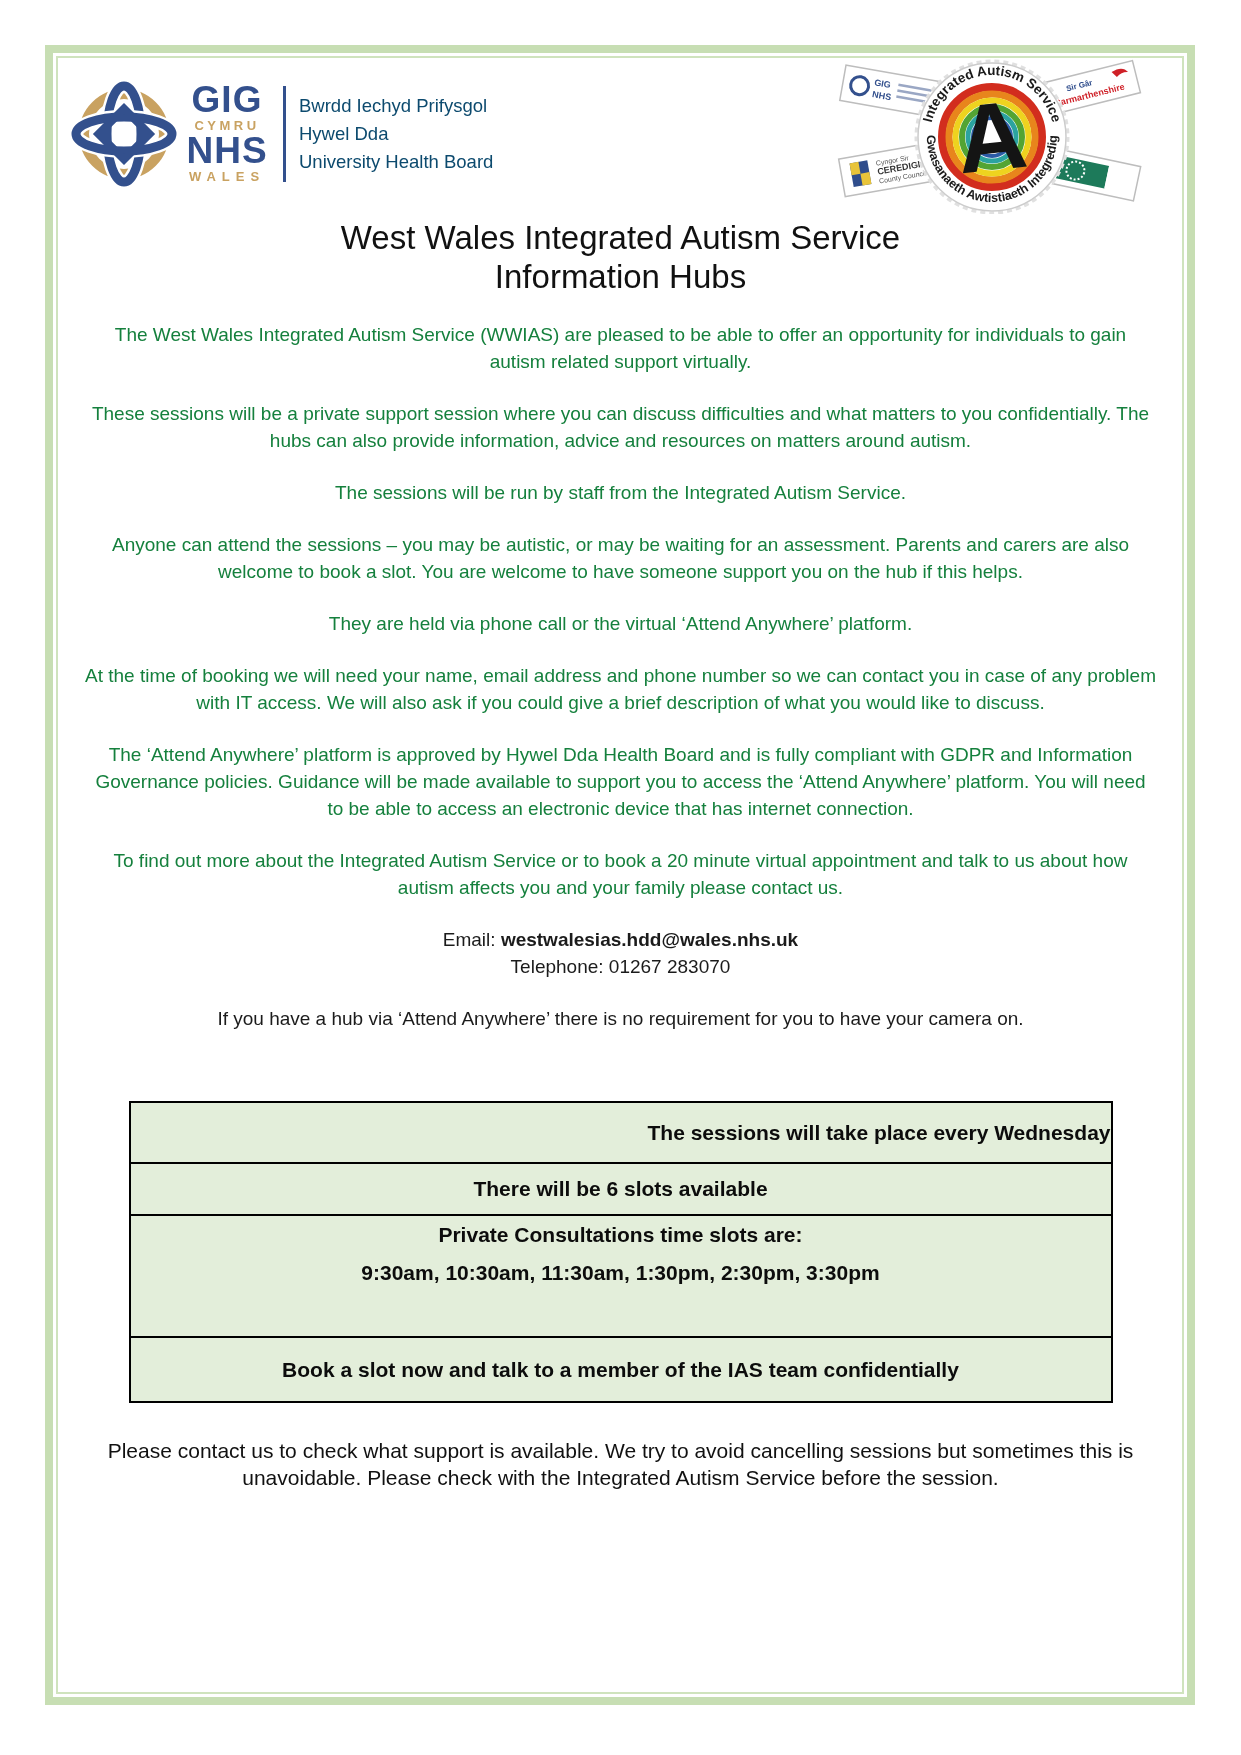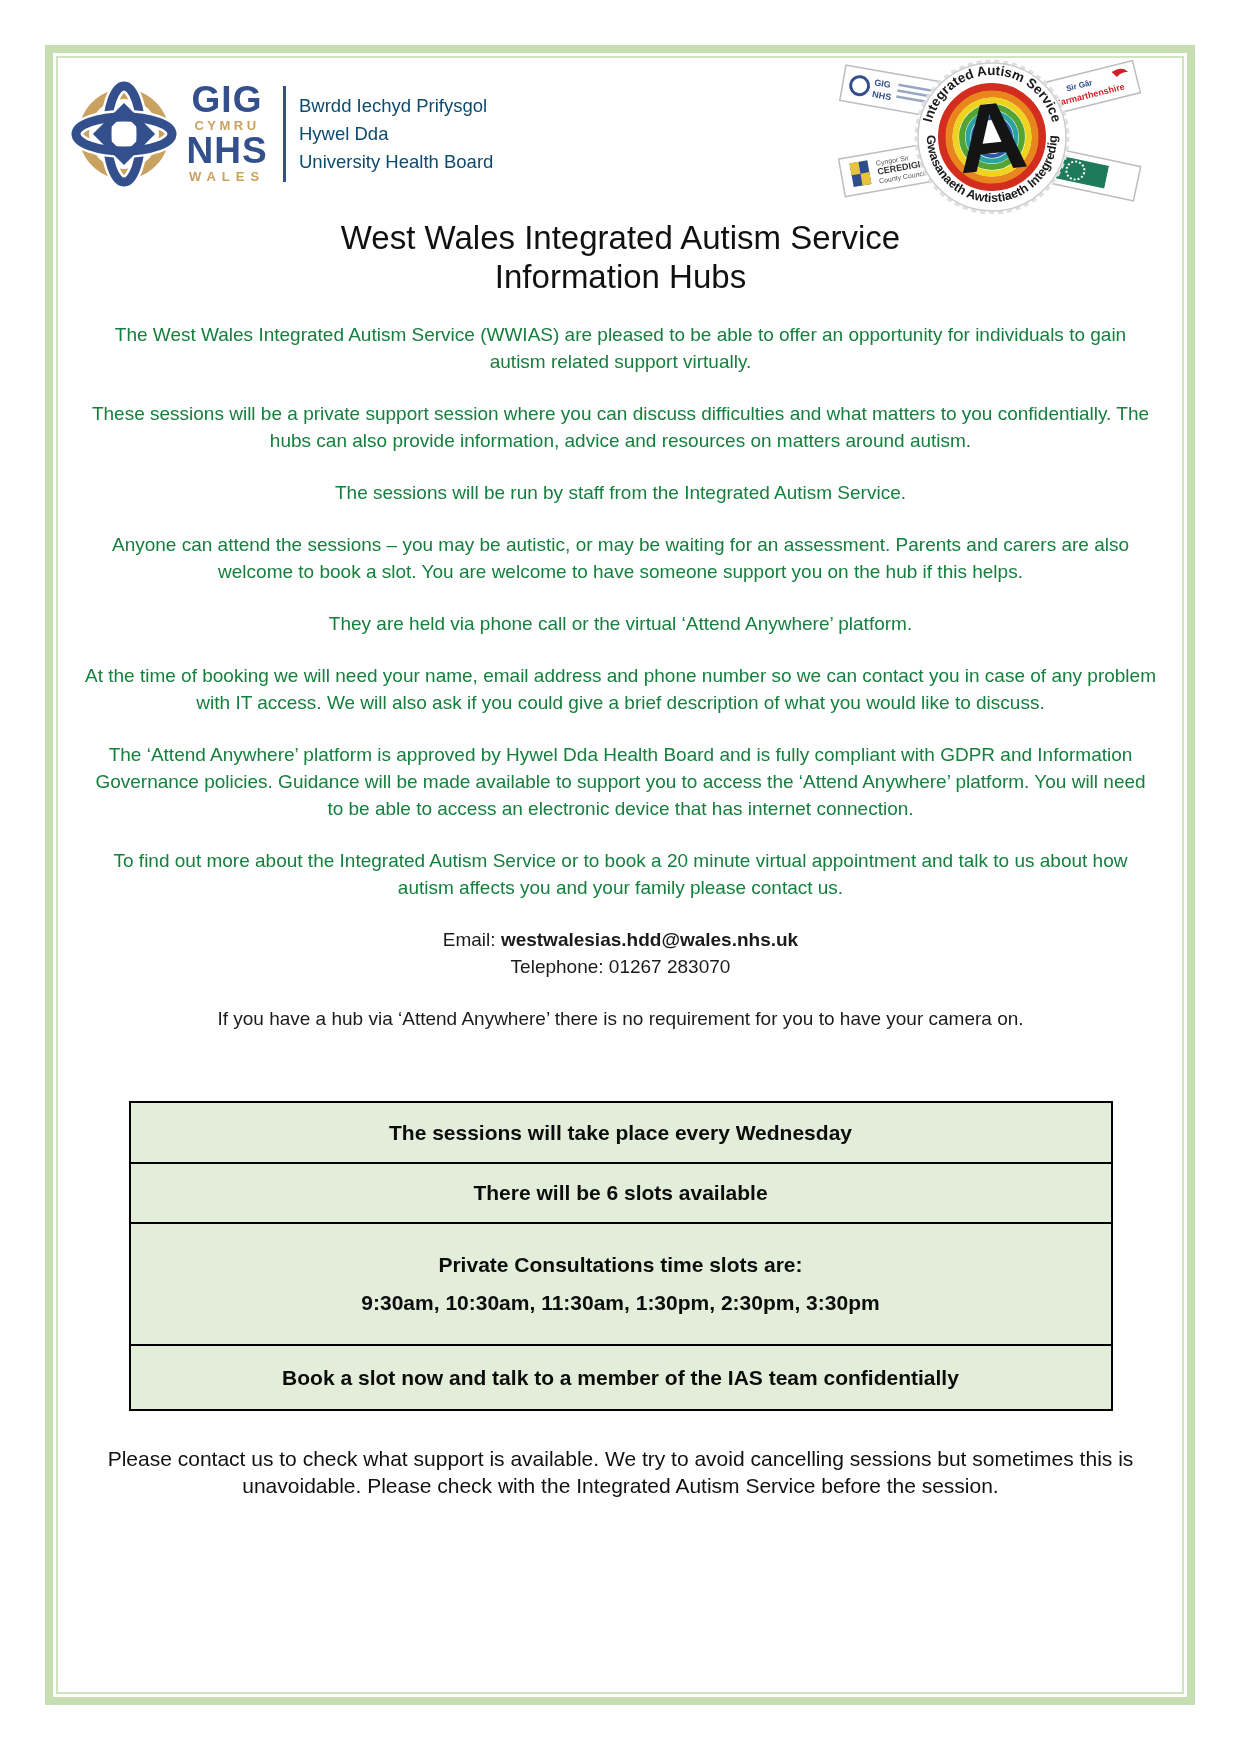--- a/index.html
+++ b/index.html
@@ -42,22 +42,22 @@
   .info-table {
     width:984px; margin:69px auto 0 auto; border:2px solid #000;
     background:#e3eeda;
   }
   .info-row {
     border-bottom:2px solid #000; display:flex; flex-direction:column;
     justify-content:center; align-items:center;
     font-weight:bold; font-size:21px; color:#0c0c0c;
   }
   .info-row:last-child { border-bottom:none; }
-  .row-1 { height:61px; } .row-2 { height:60px; } .row-4 { height:63px; }
-  .row-3 { height:122px; justify-content:flex-start; padding-top:22px; }
+  .row-1 { height:61px;align-items:flex-end; } .row-2 { height:52px; } .row-4 { height:63px; }
+  .row-3 { height:122px; justify-content:flex-start; }
   .row-3 .line { line-height:38px; }
 
   footer.note { margin-top:34px; font-size:21px; line-height:27px; text-align:center; color:#111; }
 </style>
 </head>
 <body>
 
 <div class="page">
   <div class="frame"></div>
 

